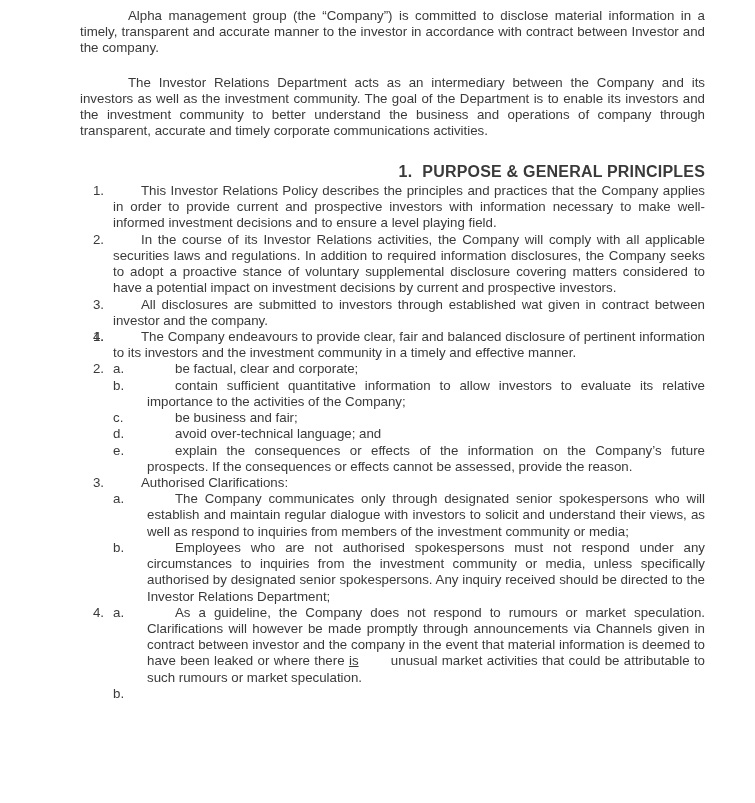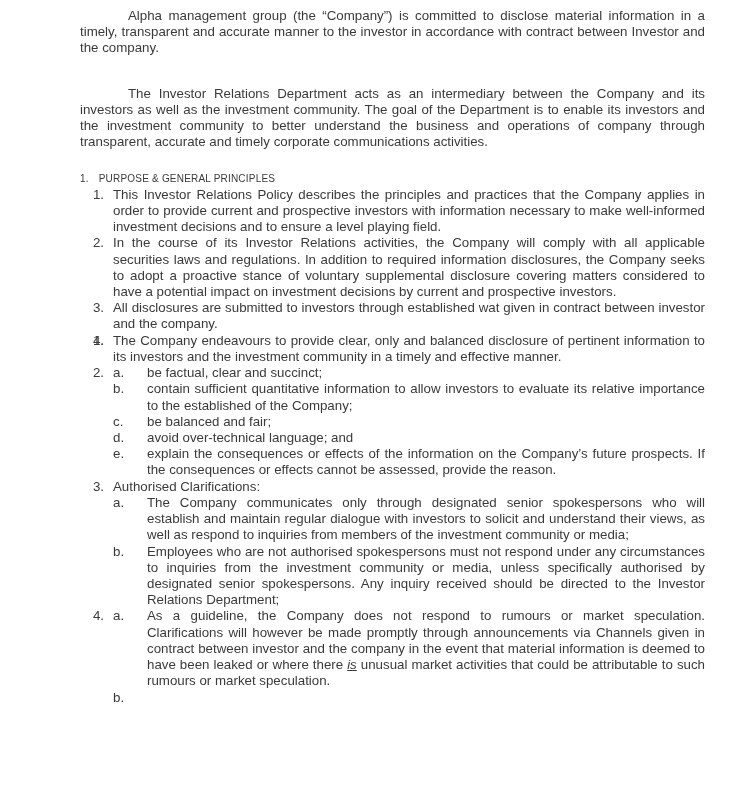--- a/index.html
+++ b/index.html
@@ -28,26 +28,26 @@
     left: 80px;
     top: 8px;
     width: 625px;
   }
   p.para {
     margin: 0 0 0 0;
     text-align: justify;
     text-indent: 48px;
   }
   p.para.spaced {
-    margin-top: 29px;
+    margin-top: 18px;
   }
   h2.section-heading {
-    text-align: left;
-    font-size: 10px;
-    font-weight: normal;
+    text-align: right;
+    font-size: 16px;
+    font-weight: bold;
     margin: 22px 0 2px 0;
     letter-spacing: 0.2px;
   }
   h2.section-heading .num {
     margin-right: 10px;
   }
   ol.lvl1 {
     list-style: none;
     margin: 0;
     padding: 0;
@@ -77,24 +77,24 @@
   }
   ol.lvl2 > li > .marker {
     position: absolute;
     left: 0;
     top: 0;
     width: 22px;
     text-align: left;
   }
   .u {
     text-decoration: underline;
-    font-style: italic;
   }
   .txt {
     display: inline;
+    margin-left: 28px;
   }
 </style>
 </head>
 <body>
 
 <div class="page">
   <div class="body-col">
 
     <p class="para">Alpha management group (the “Company”) is committed to disclose material information in a timely, transparent and accurate manner to the investor in accordance with contract between Investor and the company.</p>
     <p class="para spaced">The Investor Relations Department acts as an intermediary between the Company and its investors as well as the investment community. The goal of the Department is to enable its investors and the investment community to better understand the business and operations of company through transparent, accurate and timely corporate communications activities.</p>
@@ -118,37 +118,37 @@
       </li>
       <li>
         <span class="marker">4.</span>
       </li>
     </ol>
 
 
     <ol class="lvl1">
       <li>
         <span class="marker">1.</span>
-        <span class="txt">The Company endeavours to provide clear, only and balanced disclosure of pertinent information to its investors and the investment community in a timely and effective manner.</span>
+        <span class="txt">The Company endeavours to provide clear, fair and balanced disclosure of pertinent information to its investors and the investment community in a timely and effective manner.</span>
       </li>
 
       <li>
         <span class="marker">2.</span>
         <ol class="lvl2">
           <li>
             <span class="marker">a.</span>
-            <span class="txt">be factual, clear and succinct;</span>
+            <span class="txt">be factual, clear and corporate;</span>
           </li>
           <li>
             <span class="marker">b.</span>
-            <span class="txt">contain sufficient quantitative information to allow investors to evaluate its relative importance to the established of the Company;</span>
+            <span class="txt">contain sufficient quantitative information to allow investors to evaluate its relative importance to the activities of the Company;</span>
           </li>
           <li>
             <span class="marker">c.</span>
-            <span class="txt">be balanced and fair;</span>
+            <span class="txt">be business and fair;</span>
           </li>
           <li>
             <span class="marker">d.</span>
             <span class="txt">avoid over-technical language; and</span>
           </li>
           <li>
             <span class="marker">e.</span>
             <span class="txt">explain the consequences or effects of the information on the Company’s future prospects. If the consequences or effects cannot be assessed, provide the reason.</span>
           </li>
         </ol>

